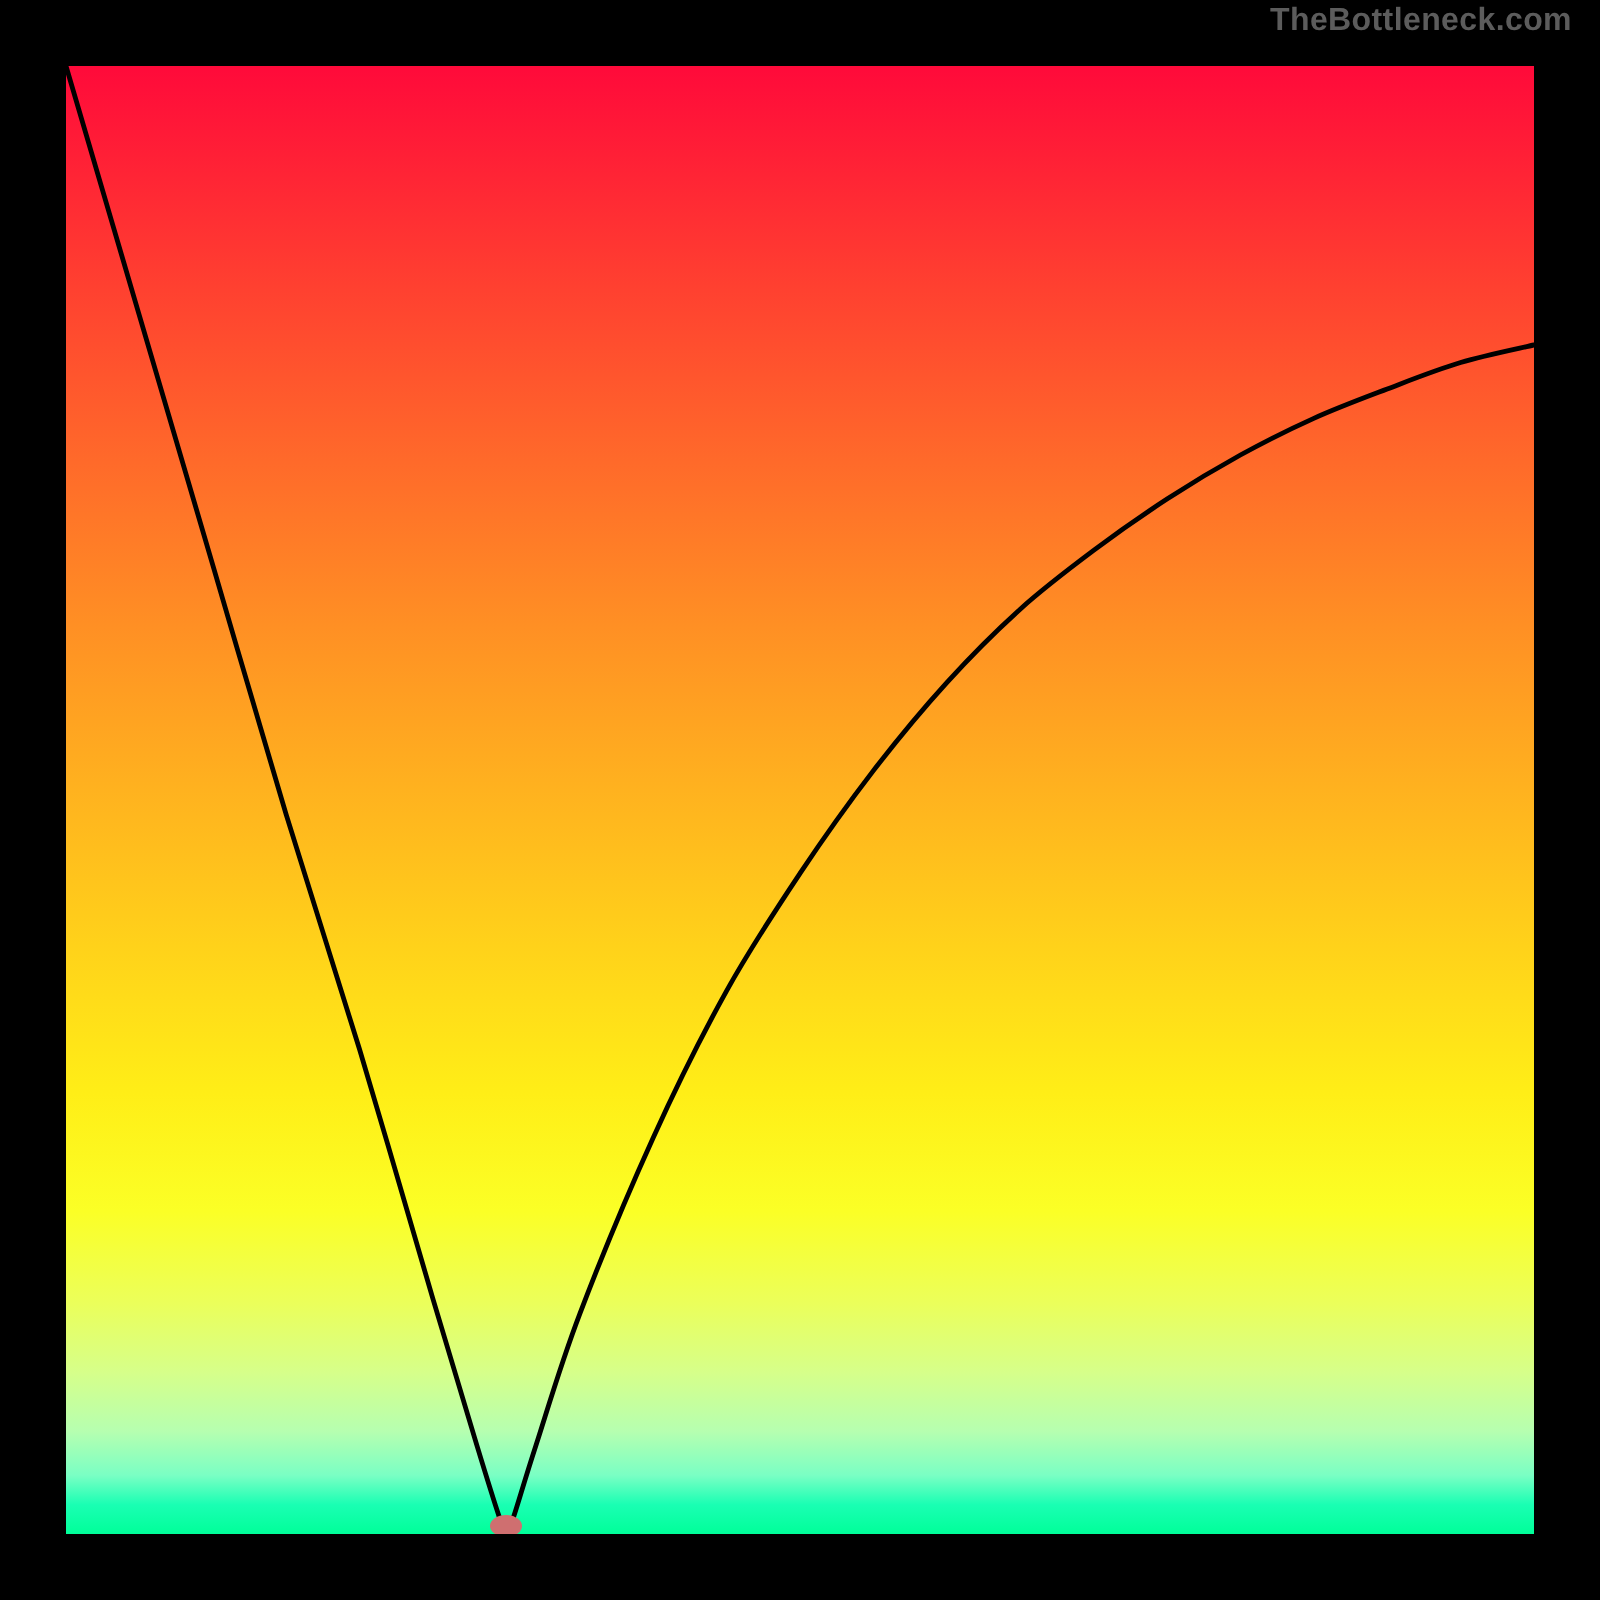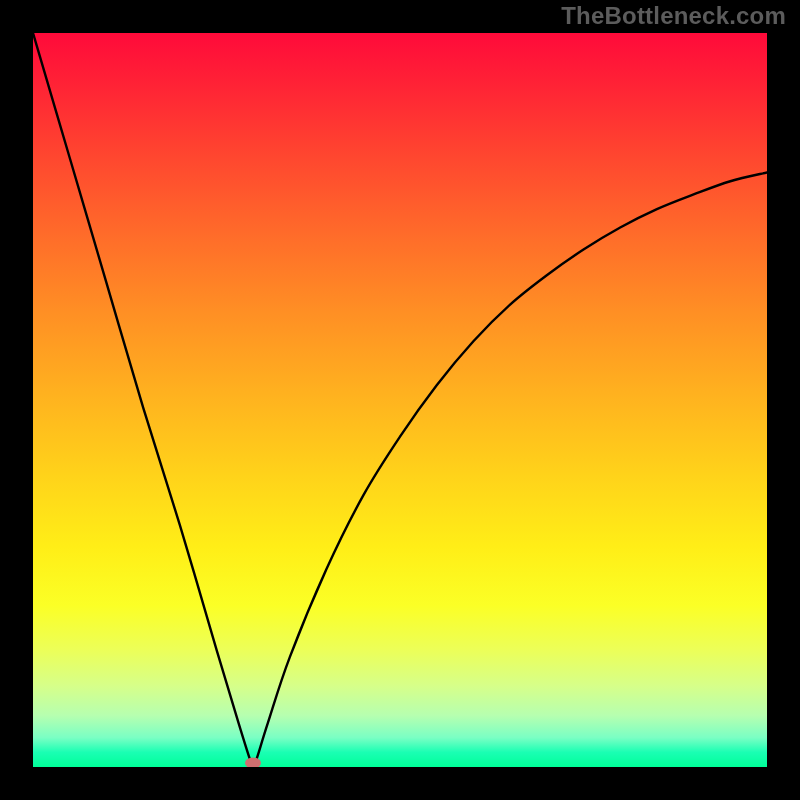--- a/index.html
+++ b/index.html
@@ -14,21 +14,21 @@
   .frame {
     position: relative;
     width: 800px;
     height: 800px;
     background: #000;
   }
   .watermark {
     position: absolute;
     top: 2px;
     right: 14px;
-    font-size: 24px;
+    font-size: 16px;
     font-weight: 600;
     color: #5c5c5c;
     letter-spacing: 0.2px;
     z-index: 10;
   }
   .plot {
     position: absolute;
     left: 33px;
     top: 33px;
     width: 734px;

